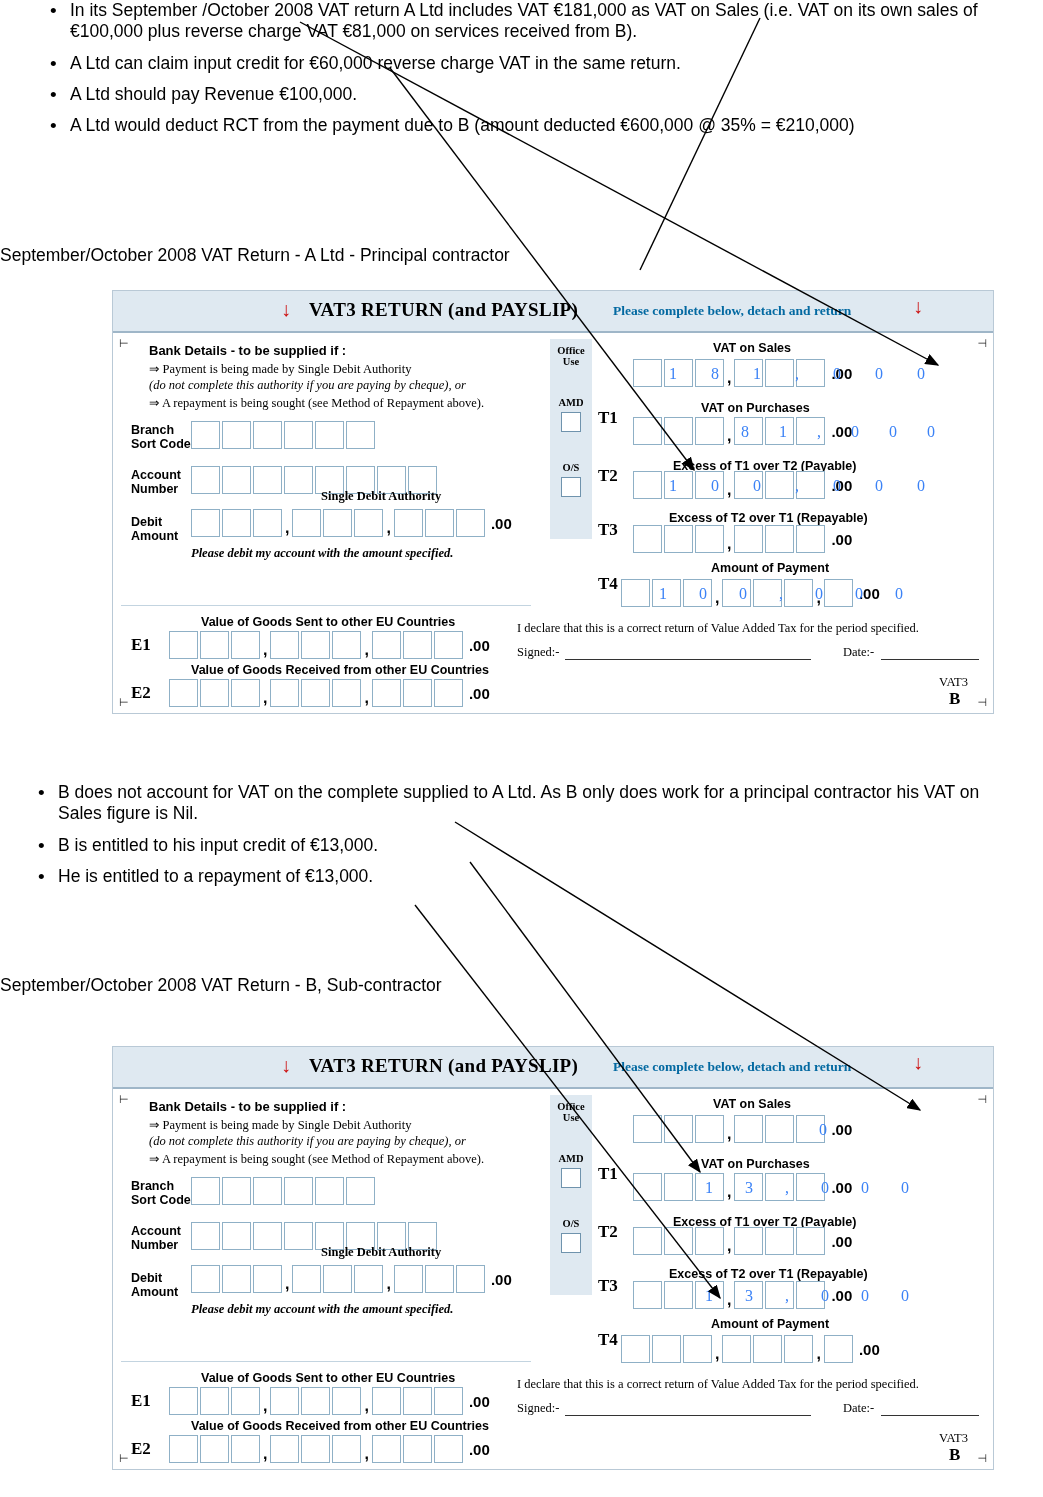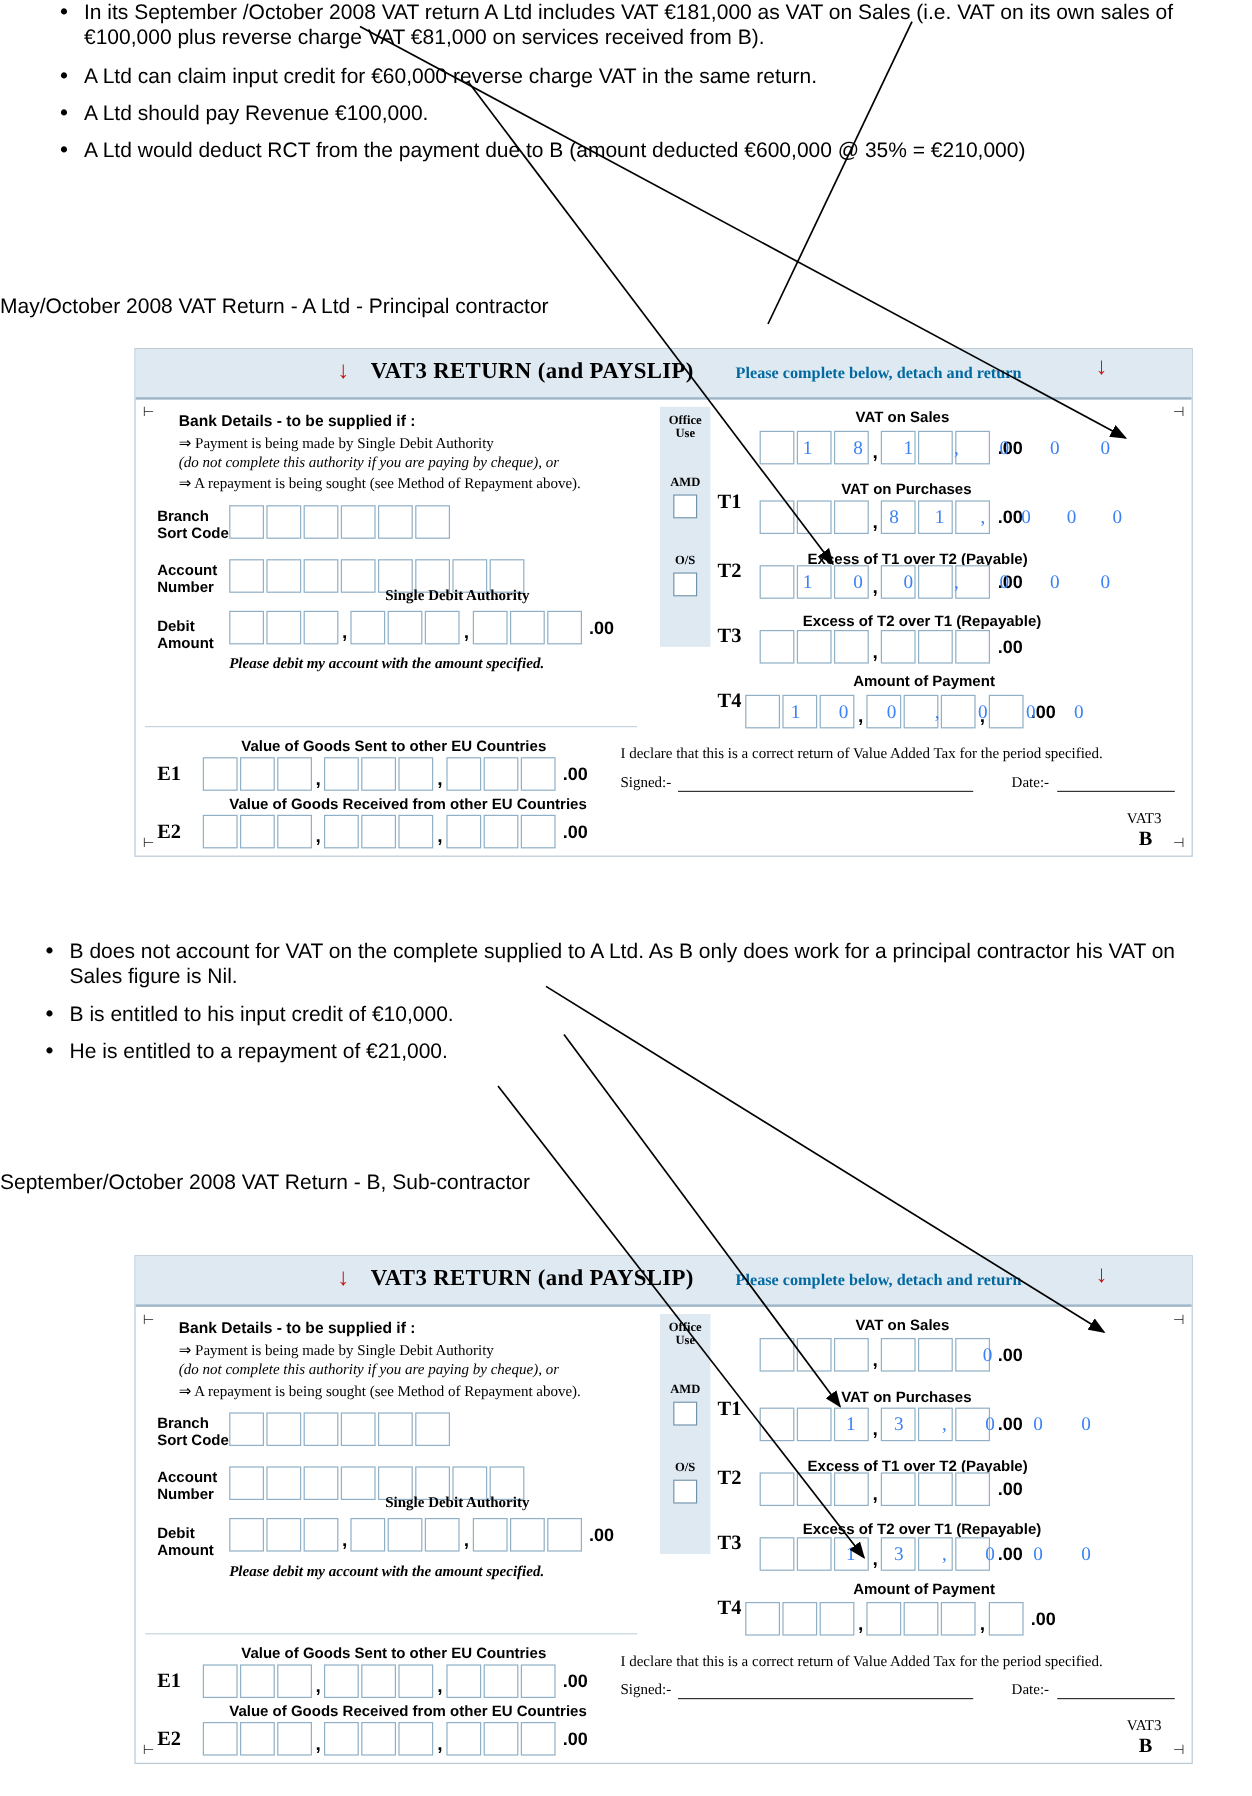--- a/index.html
+++ b/index.html
@@ -79,21 +79,21 @@
 
   <div class="block-top">
     <ul class="bullets">
       <li>In its September /October 2008 VAT return A Ltd includes VAT €181,000 as VAT on Sales (i.e. VAT on its own sales of €100,000 plus reverse charge VAT €81,000 on services received from B).</li>
       <li>A Ltd can claim input credit for €60,000 reverse charge VAT in the same return.</li>
       <li>A Ltd should pay Revenue €100,000.</li>
       <li>A Ltd would deduct RCT from the payment due to B (amount deducted €600,000 @ 35% = €210,000)</li>
     </ul>
   </div>
 
-  <div class="caption cap1">May/October 2008 VAT Return  -  A Ltd - Principal contractor</div>
+  <div class="caption cap1">September/October 2008 VAT Return  -  A Ltd - Principal contractor</div>
 
   <div class="form form1">
     <div class="form-head">
       <span class="arrow-red ar1">↓</span>
       <span class="title">VAT3 RETURN (and PAYSLIP)</span>
       <span class="redtext">Please complete below, detach and return</span>
       <span class="arrow-red ar2">↓</span>
     </div>
     <div class="form-body">
       <span class="corner c-tl">⊢</span>
@@ -271,22 +271,22 @@
           <div class="bx"></div>
           <div class="bx"></div>
         <span class="dot00">.00</span>
       </div>
     </div>
   </div>
 
   <div class="block-mid">
     <ul class="bullets">
       <li>B does not account for VAT on the complete supplied to A Ltd.  As B only does work for a principal contractor his VAT on Sales figure is Nil.</li>
-      <li>B is entitled to his input credit of €10,000.</li>
-      <li>He is entitled to a repayment of €21,000.</li>
+      <li>B is entitled to his input credit of €13,000.</li>
+      <li>He is entitled to a repayment of €13,000.</li>
     </ul>
   </div>
 
   <div class="caption cap2">September/October 2008 VAT Return  -  B, Sub-contractor</div>
 
   <div class="form form2">
     <div class="form-head">
       <span class="arrow-red ar1">↓</span>
       <span class="title">VAT3 RETURN (and PAYSLIP)</span>
       <span class="redtext">Please complete below, detach and return</span>

